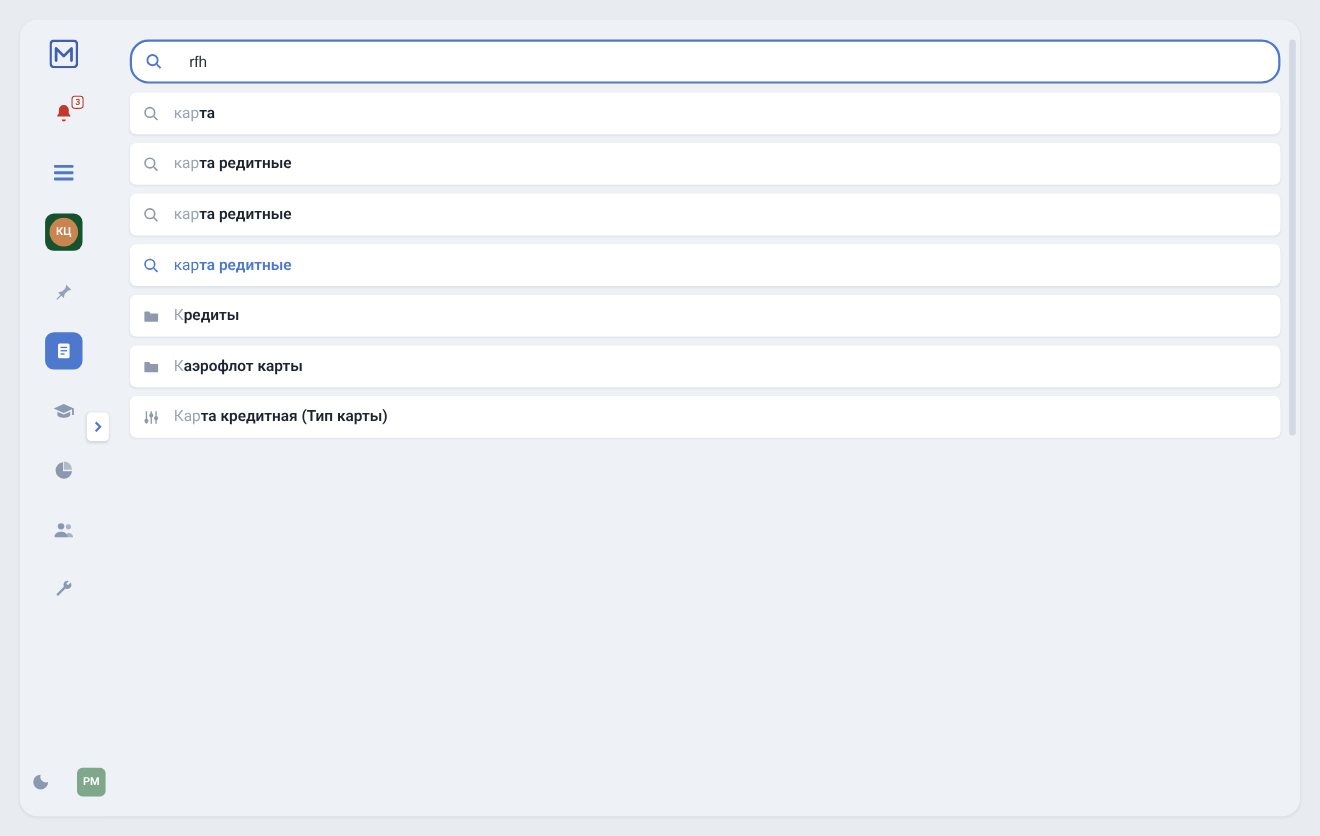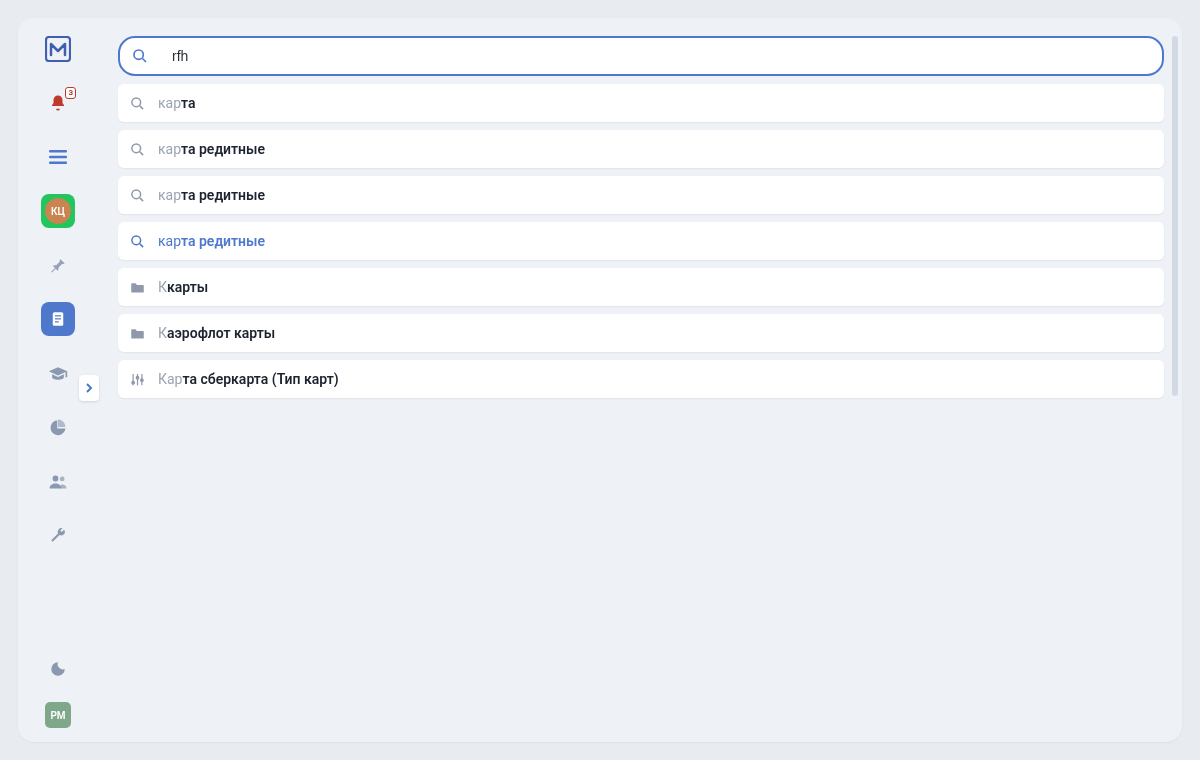--- a/index.html
+++ b/index.html
@@ -31,21 +31,20 @@
 }
 .sidebar-top {
   display: flex;
   flex-direction: column;
   align-items: center;
   gap: 20px;
 }
 .sidebar-bottom {
   margin-top: auto;
   display: flex;
-  flex-direction: column;
   align-items: center;
   gap: 16px;
 }
 .logo {
   width: 26px;
   height: 26px;
   display: flex;
   align-items: center;
   justify-content: center;
   margin-bottom: 4px;
@@ -66,21 +65,21 @@
   display: flex;
   align-items: center;
   justify-content: center;
   border-radius: 8px;
 }
 .nav-item-wrapper.active {
   background: #4d78cc;
 }
 .nav-item-wrapper.active .nav-icon { color: #fff; }
 .nav-item-wrapper.highlight {
-  background: #22c55e;
+  background: #14532d;
 }
 .badge {
   position: absolute;
   top: -5px;
   right: -7px;
   background: #fff;
   color: #c0392b;
   border: 1px solid #c0392b;
   border-radius: 3px;
   font-size: 8px;
@@ -329,38 +328,38 @@
             </svg>
           </span>
           <span><span class="prefix">кар</span><span class="rest">та редитные</span></span>
         </div>
         <div class="suggestion">
           <span class="sug-icon">
             <svg width="15" height="13" viewBox="0 0 24 20" fill="currentColor">
               <path d="M3 3h6l2 3h10a1 1 0 0 1 1 1v10a1 1 0 0 1-1 1H3a1 1 0 0 1-1-1V4a1 1 0 0 1 1-1z"></path>
             </svg>
           </span>
-          <span><span class="prefix">К</span><span class="rest">карты</span></span>
+          <span><span class="prefix">К</span><span class="rest">редиты</span></span>
         </div>
         <div class="suggestion">
           <span class="sug-icon">
             <svg width="15" height="13" viewBox="0 0 24 20" fill="currentColor">
               <path d="M3 3h6l2 3h10a1 1 0 0 1 1 1v10a1 1 0 0 1-1 1H3a1 1 0 0 1-1-1V4a1 1 0 0 1 1-1z"></path>
             </svg>
           </span>
           <span><span class="prefix">К</span><span class="rest">аэрофлот карты</span></span>
         </div>
         <div class="suggestion">
           <span class="sug-icon">
             <svg width="15" height="15" viewBox="0 0 24 24" fill="none" stroke="currentColor" stroke-width="2">
               <path d="M5 3v12M5 21v-2M12 3v4M12 21v-10M19 3v8M19 21v-6"></path>
               <circle cx="5" cy="17" r="2" fill="currentColor"></circle>
               <circle cx="12" cy="9" r="2" fill="currentColor"></circle>
               <circle cx="19" cy="13" r="2" fill="currentColor"></circle>
             </svg>
           </span>
-          <span><span class="prefix">Кар</span><span class="rest">та сберкарта (Тип карт)</span></span>
+          <span><span class="prefix">Кар</span><span class="rest">та кредитная (Тип карты)</span></span>
         </div>
       </div>
 
     <div class="scroll-indicator"></div>
   </main>
 </div>
 
 </body></html>

